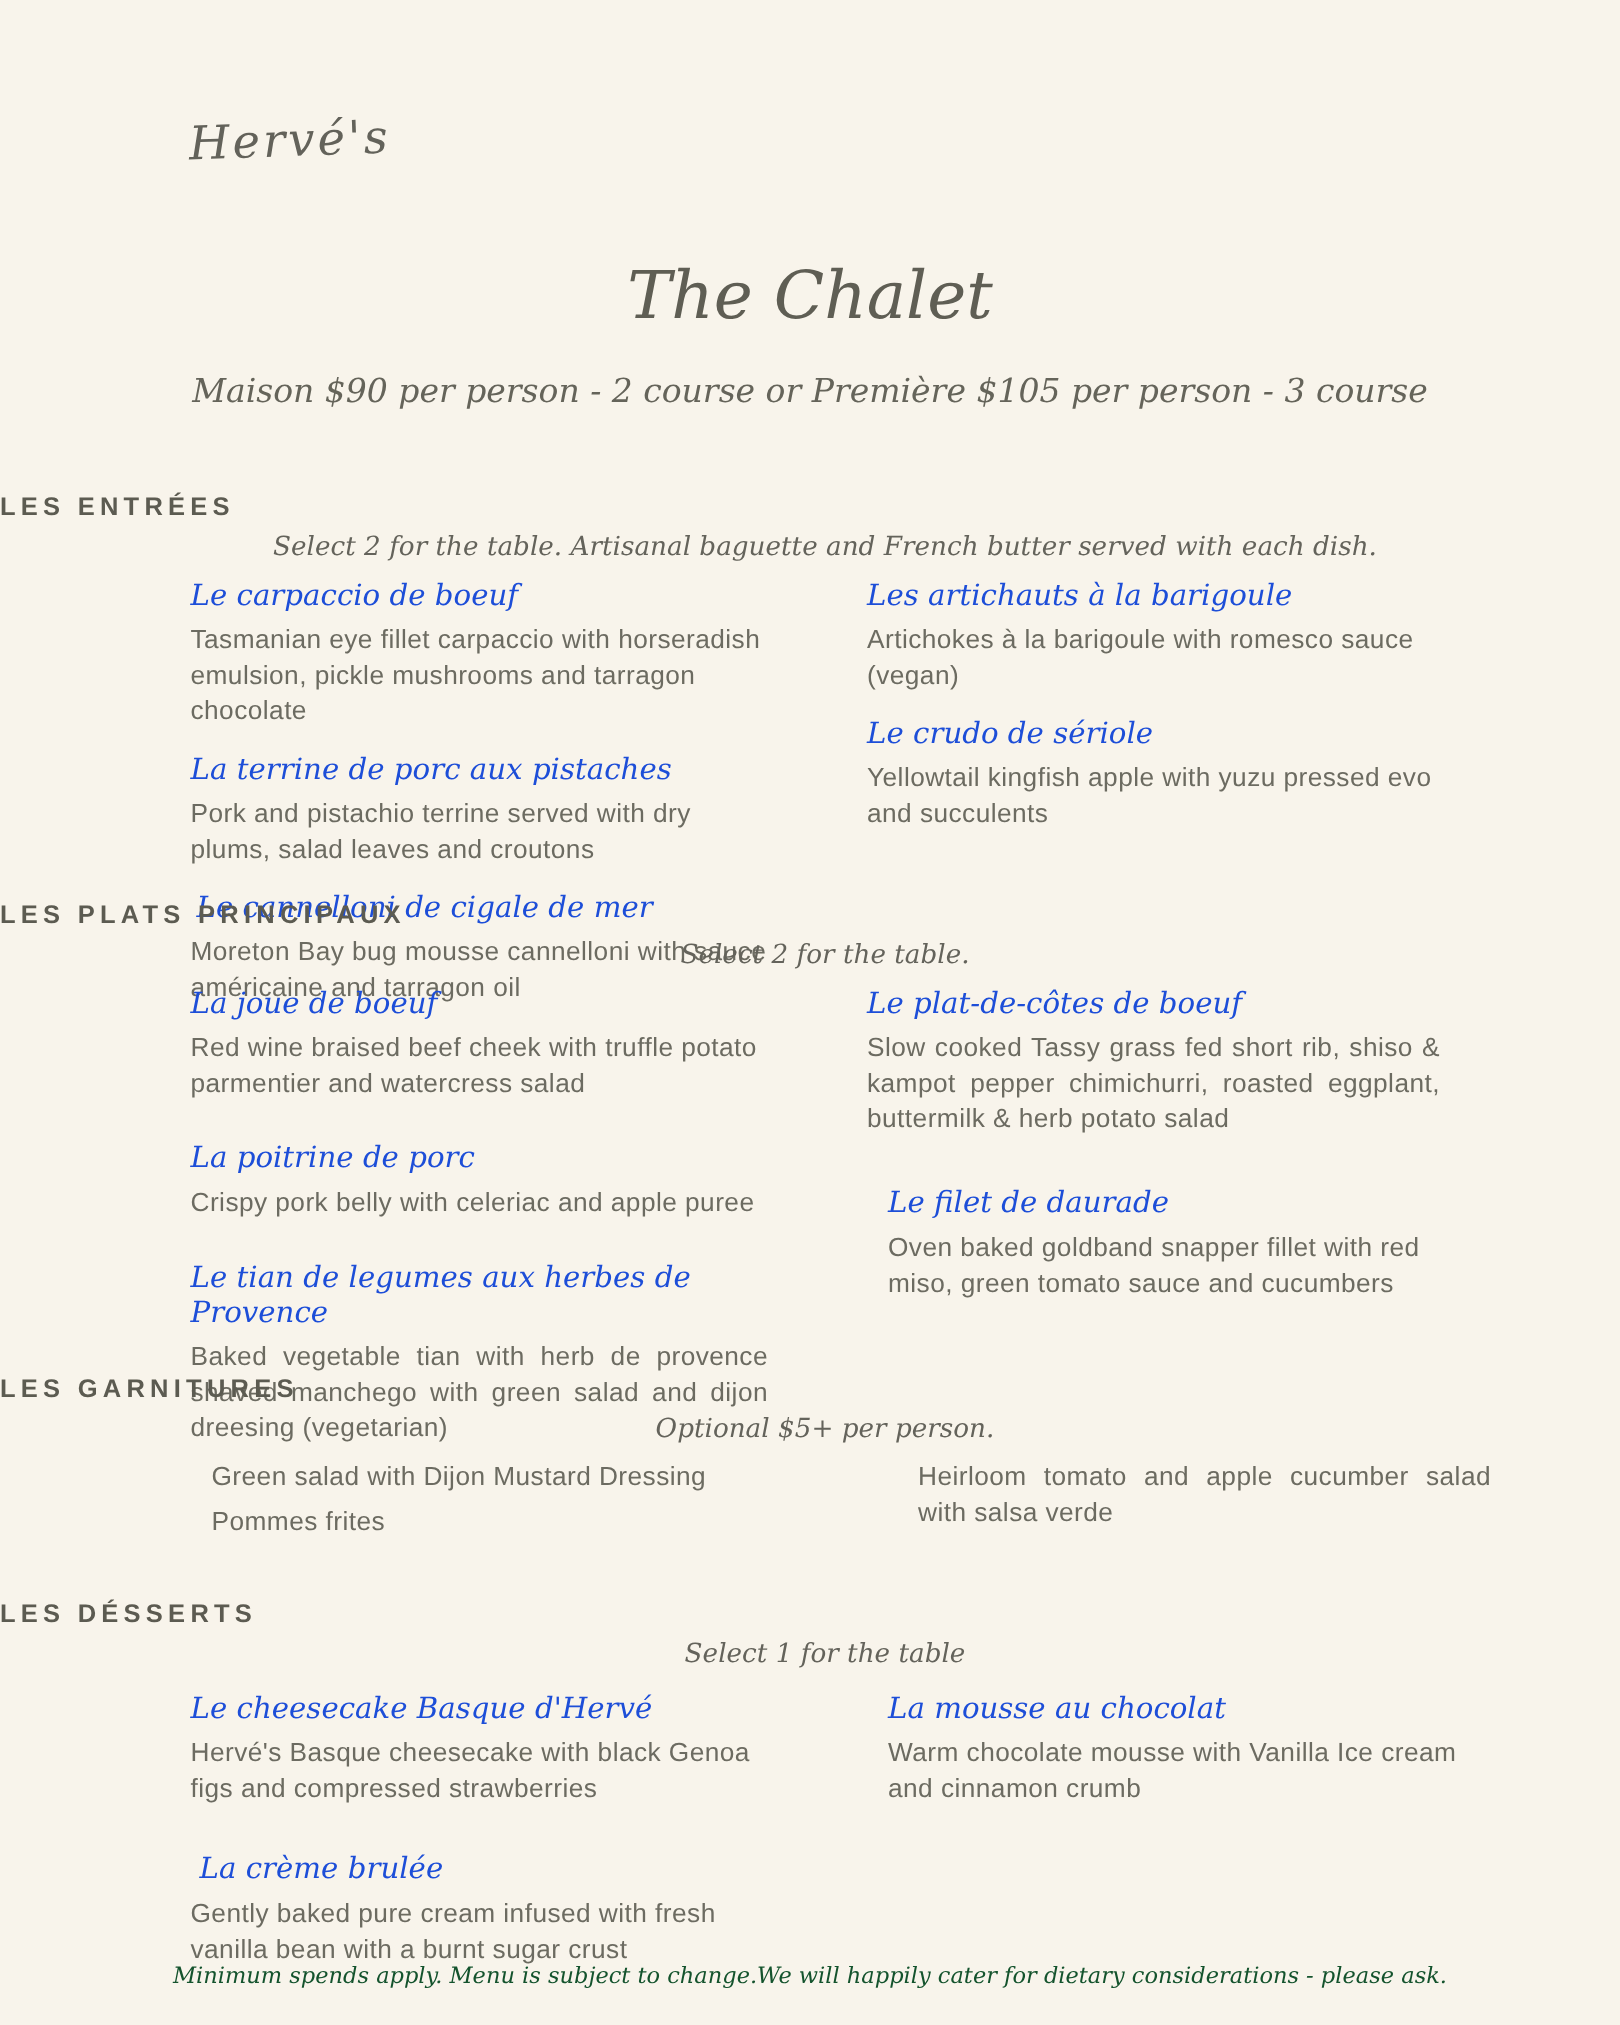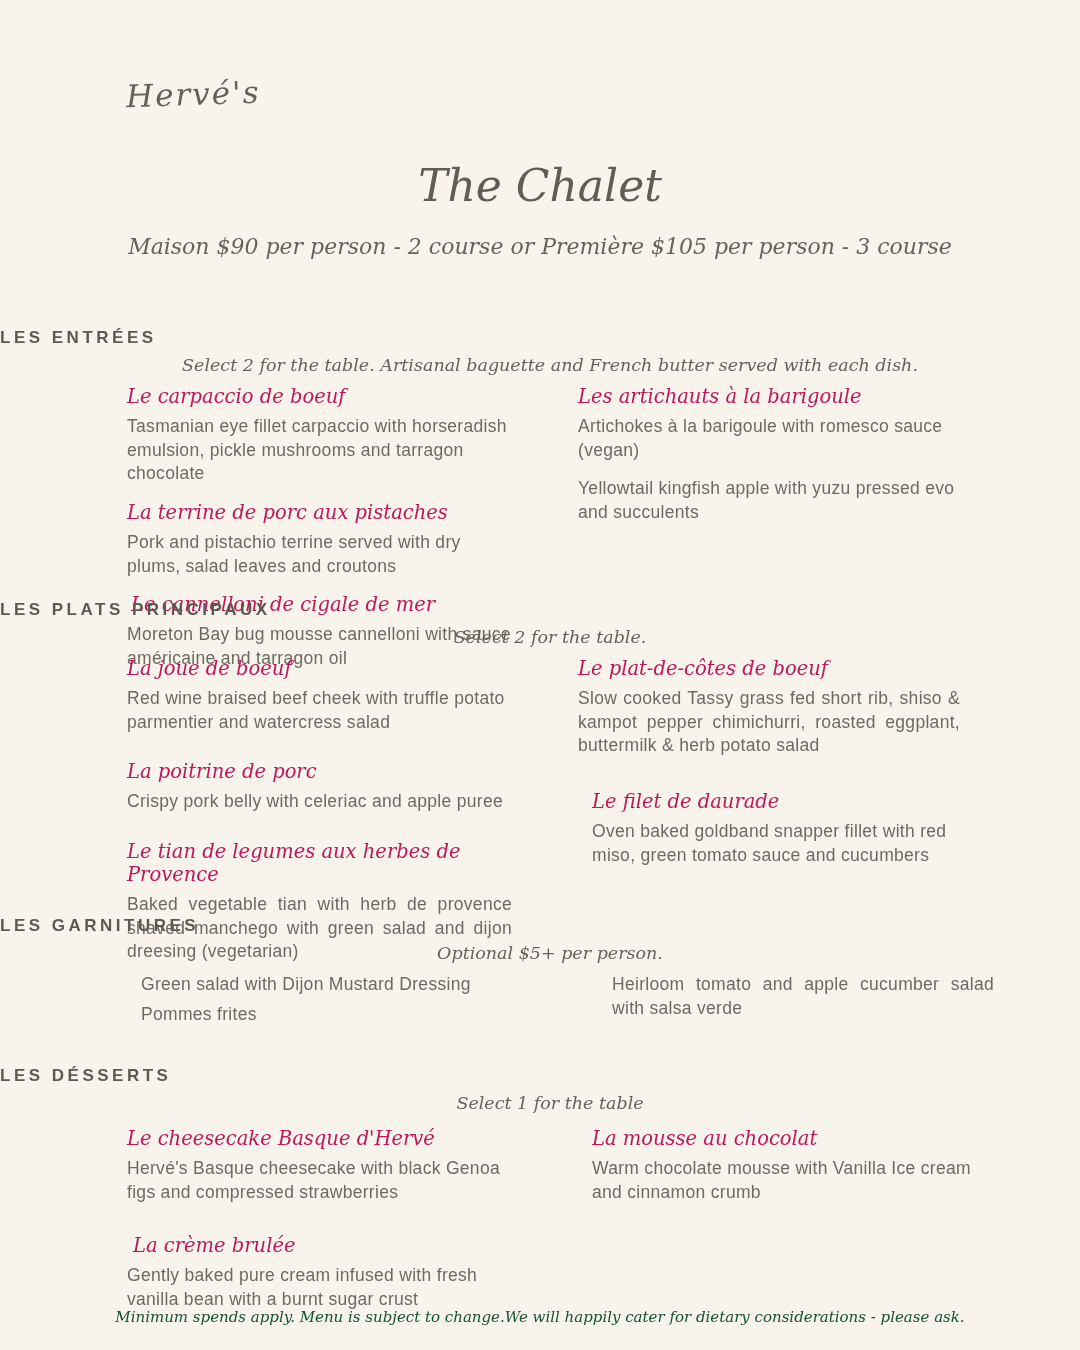--- a/index.html
+++ b/index.html
@@ -15,29 +15,29 @@
   .logo{
     position:absolute;left:126px;top:76px;
     font-family:"DejaVu Serif",serif;
     font-style:italic;
     font-size:31px;
     letter-spacing:2px;
     color:#63625a;
     transform:rotate(-2deg);
   }
   .title{
-    position:absolute;left:0;right:0;top:160px;margin:0;
+    position:absolute;left:0;right:0;top:160px;margin:12px;
     text-align:center;
     font-family:"DejaVu Serif",serif;
     font-style:italic;font-weight:500;
     font-size:44px;
     color:#5f5e54;
   }
   .subtitle{
-    position:absolute;left:0;right:0;top:234px;margin:0;
+    position:absolute;left:0;right:0;top:234px;margin:15px;
     text-align:center;
     font-family:"DejaVu Serif",serif;
     font-style:italic;
     font-size:22px;
     color:#65645a;
   }
   .menu-section{position:absolute;left:0;width:100%;}
   .sec-entrees{top:328px;}
   .sec-plats{top:600px;}
   .sec-garnitures{top:916px;}
@@ -63,21 +63,21 @@
     gap:66px;
   }
   .sec-desserts .cols{margin-top:14px;}
   .col{width:385px;flex:0 0 385px;}
   .col.right{flex:0 0 382px;width:382px;}
   .item{margin-bottom:15px;}
   .item-name{
     font-family:"DejaVu Serif",serif;
     font-style:italic;
     font-size:19.5px;
-    color:#be185d;
+    color:#1d4ed8;
     margin:0 0 7px;
   }
   .item-desc{
     margin:0;
     font-size:17.5px;
     line-height:1.35;
     letter-spacing:.3px;
     color:#6c6b61;
   }
   .justify{text-align:justify;}
@@ -120,20 +120,21 @@
           <p class="item-name" style="padding-left:4px">Le cannelloni de cigale de mer</p>
           <p class="item-desc">Moreton Bay bug mousse cannelloni with sauce américaine and tarragon oil</p>
         </div>
       </div>
       <div class="col right">
         <div class="item">
           <p class="item-name">Les artichauts à la barigoule</p>
           <p class="item-desc">Artichokes à la barigoule with romesco sauce (vegan)</p>
         </div>
         <div class="item">
+          <p class="item-name">Le crudo de sériole</p>
           <p class="item-desc">Yellowtail kingfish apple with yuzu pressed evo and succulents</p>
         </div>
       </div>
     </div>
   </section>
 
   <section class="menu-section sec-plats">
     <h2 class="heading">LES PLATS PRINCIPAUX</h2>
     <p class="note">Select 2 for the table.</p>
     <div class="cols">

